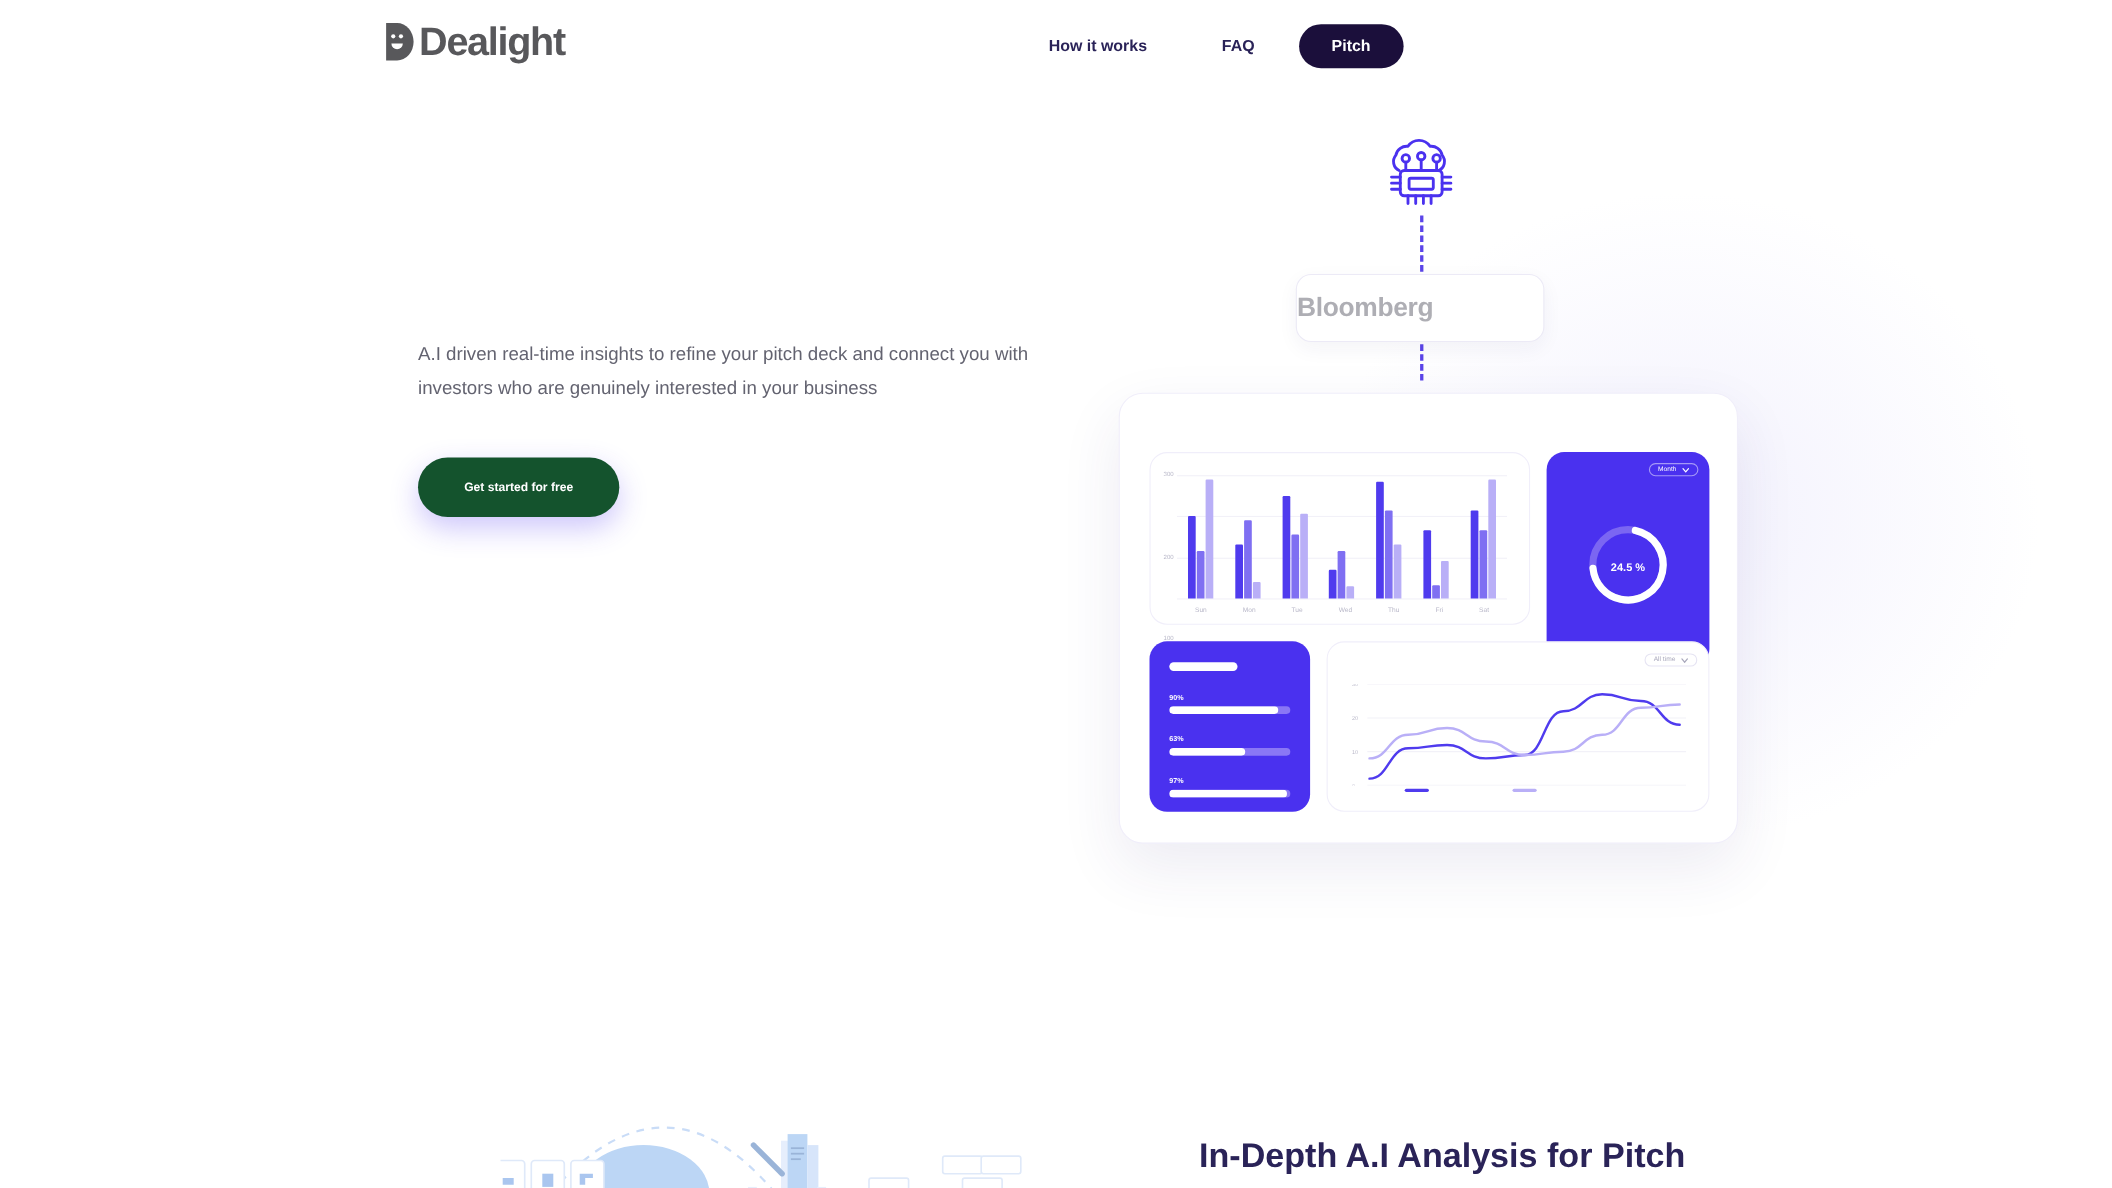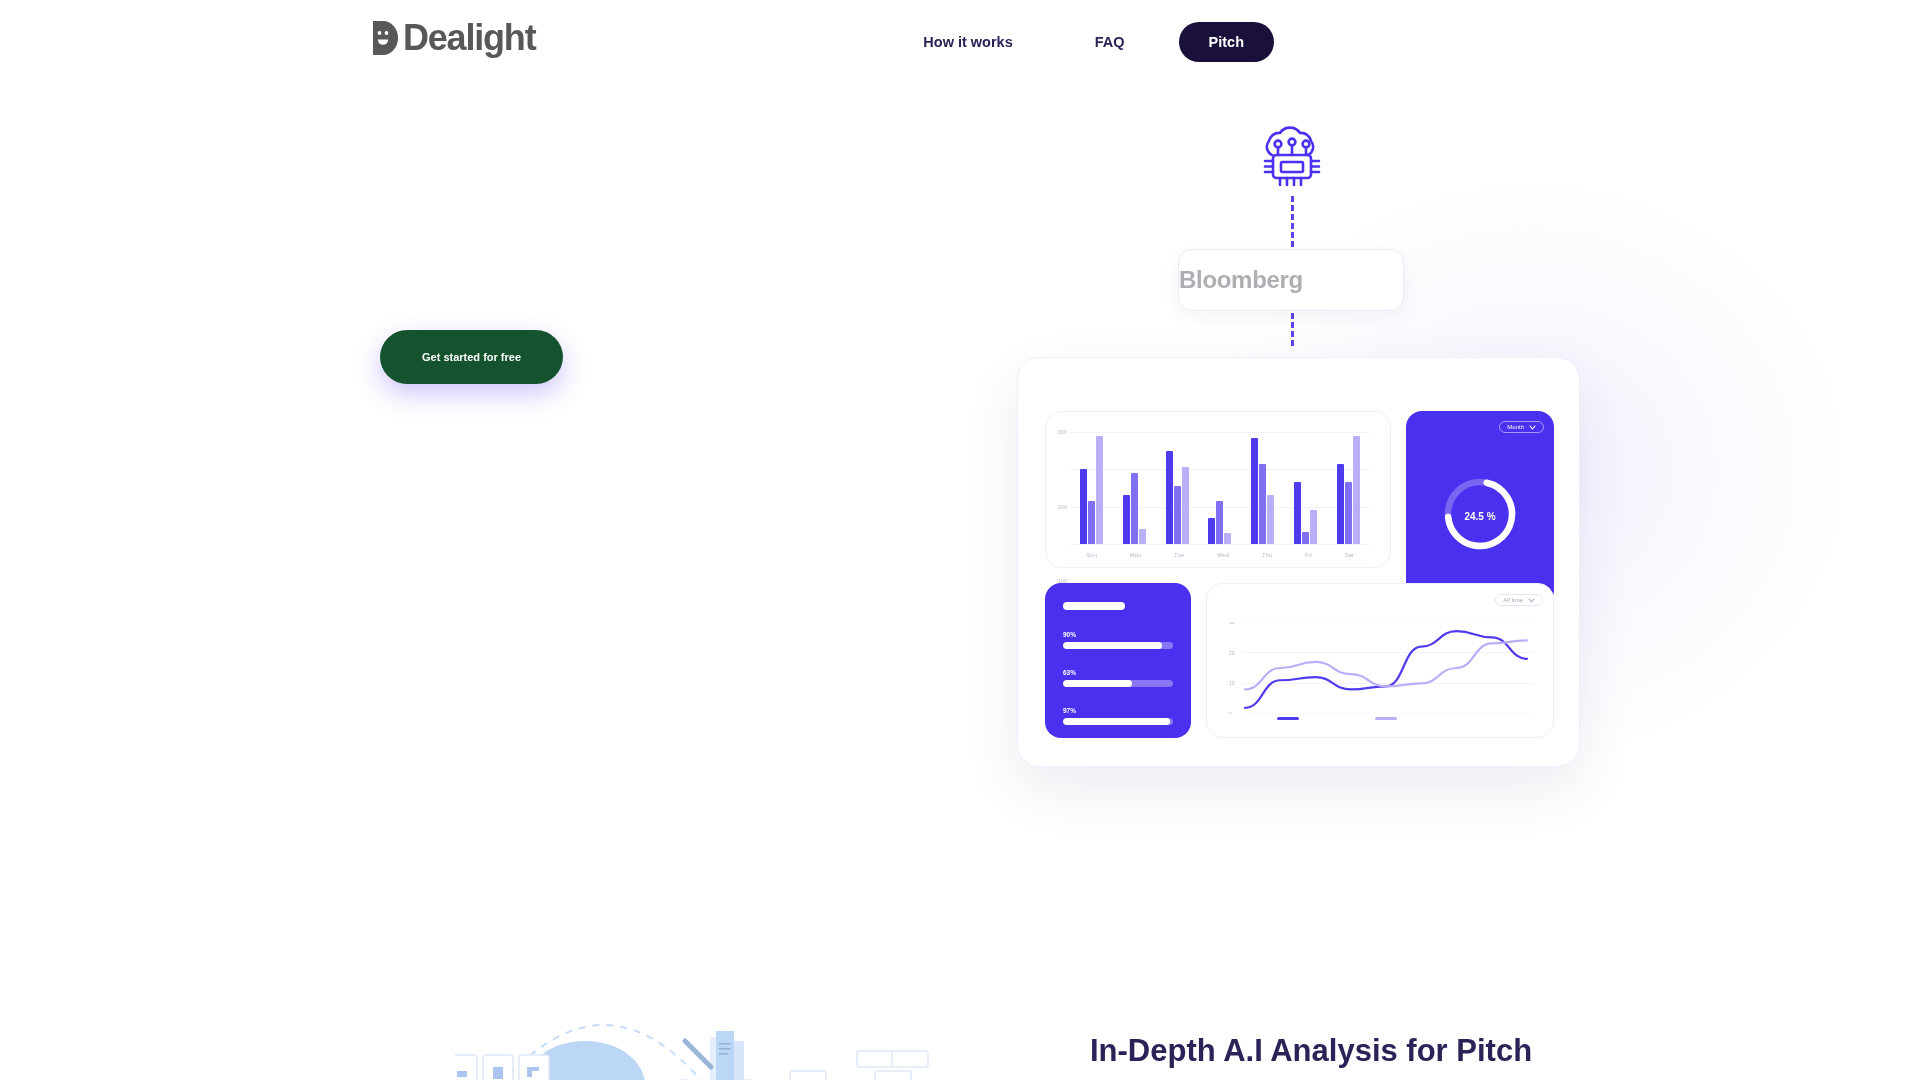--- a/index.html
+++ b/index.html
@@ -14,34 +14,34 @@
   
   .bg-tint{
     position:absolute; right:-60px; top:60px; width:900px; height:820px;
     background:radial-gradient(closest-side, rgba(232,230,252,.55), rgba(255,255,255,0) 72%);
     pointer-events:none;
   }
 
   
   header{
     position:absolute; top:0; left:0; width:1528px; height:88px;
-    display:flex; align-items:center; background:#fff; z-index:30;margin-left:22px;
+    display:flex; align-items:center; background:#fff; z-index:30;
   }
   .logo{
     position:absolute; left:348px; top:18px;
     display:flex; align-items:center; gap:2px;
   }
   .logo-mark{ width:34px; height:40px; display:block; }
   .logo-text{
     font-size:36px; font-weight:700; color:#58585b; letter-spacing:-1.2px;
     line-height:40px; margin-left:-3px;
   }
   nav{
-    position:absolute; right:276px; top:22px;
-    display:flex; align-items:center; gap:14px;
+    position:absolute; right:252px; top:22px;
+    display:flex; align-items:center; gap:0;
   }
   .nav-link{
     font-size:14.5px; font-weight:700; color:#2a2358;
     text-decoration:none; padding:10px 0; cursor:pointer; white-space:nowrap;
   }
   .nav-link.first{ margin-right:68px; }
   .nav-link.second{ margin-right:40px; }
   .login-btn{
     background:#1b0f3b; color:#fff; border:none; border-radius:999px;
     font-family:"Liberation Sans", sans-serif;
@@ -172,20 +172,21 @@
   </div>
 
   <nav>
     <a class="nav-link first" href="#">How it works</a>
     <a class="nav-link second" href="#">FAQ</a>
     <button class="login-btn">Pitch</button>
   </nav>
 </header>
 
 <section class="hero-left">
+  <p class="hero-sub">A.I driven real-time insights to refine your pitch deck and connect you with investors who are genuinely interested in your business</p>
   <button class="cta-btn">Get started for free</button>
 </section>
 
 <svg class="ai-icon" viewBox="0 0 88 72">
   <g fill="none" stroke="#4a31ef" stroke-width="2.6" stroke-linecap="round" stroke-linejoin="round">
     <path d="M24 30 a9 9 0 0 1 -3 -14 a10 10 0 0 1 11 -8 a12 12 0 0 1 20 0 a10 10 0 0 1 11 8 a9 9 0 0 1 -3 14"></path>
     <circle cx="30" cy="19" r="3.4"></circle>
       <path d="M30 22.4 V30"></path>
     <circle cx="44" cy="17" r="3.4"></circle>
       <path d="M44 20.4 V30"></path>

